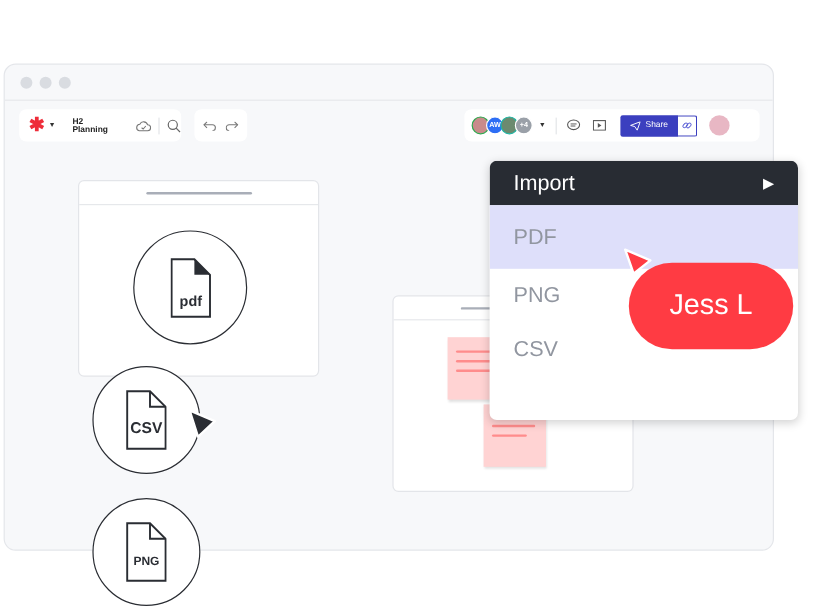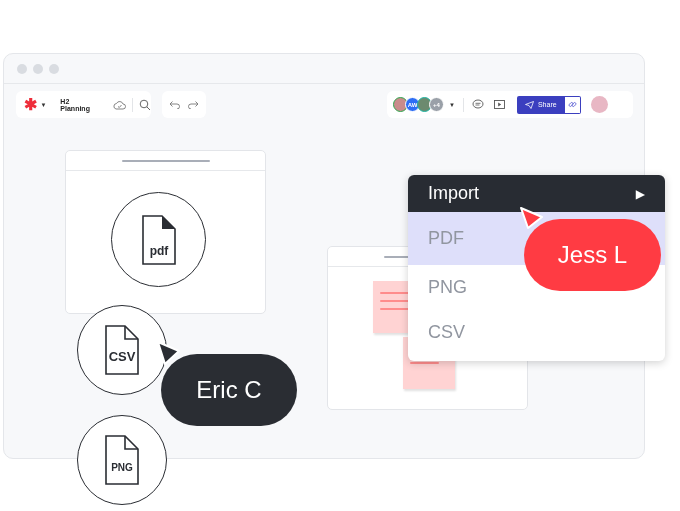--- a/index.html
+++ b/index.html
@@ -30,21 +30,21 @@
   .panel { position: absolute; background: #fff; border: 1px solid #e3e5e9; border-radius: 5px; }
   .panel-head { height: 20px; border-bottom: 1px solid #e6e8eb; display: flex; align-items: center; justify-content: center; }
   .panel-bar { width: 88px; height: 2px; background: #a9aeb8; border-radius: 1px; }
 
   .file-circle { position: absolute; border: 1.5px solid #2a2d33; border-radius: 50%; background: #fff; display: flex; align-items: center; justify-content: center; }
   .file-icon { position: relative; width: 34px; height: 50px; }
 
   .sticky { position: absolute; background: #ffd3d3; box-shadow: 1px 2px 2px rgba(0,0,0,0.12); }
   .sticky .ln { position: absolute; height: 2px; background: #ff8c8c; border-radius: 1px; left: 7px; }
 
-  .menu { position: absolute; left: 408px; top: 134px; width: 257px; height: 186px; background: #fff; border-radius: 6px; box-shadow: 0 2px 8px rgba(0,0,0,0.18); overflow: hidden; margin-top: 41px; }
+  .menu { position: absolute; left: 408px; top: 134px; width: 257px; height: 216px; background: #fff; border-radius: 6px; box-shadow: 0 2px 8px rgba(0,0,0,0.18); overflow: hidden; }
   .menu-head { height: 37px; background: #282c33; color: #fff; font-size: 18px; display: flex; align-items: center; justify-content: space-between; padding: 0 20px; }
   .menu-item { height: 45px; display: flex; align-items: center; padding-left: 20px; font-size: 18px; color: #9196a0; }
   .menu-item.active { background: #dedffa; height: 53px; }
 
   .cursor-label { position: absolute; border-radius: 36px; color: #fff; font-size: 24px; display: flex; align-items: center; justify-content: center; }
   .jess { left: 524px; top: 219px; width: 137px; height: 72px; background: #ff3b43; }
   .eric { left: 161px; top: 354px; width: 136px; height: 72px; background: #2a2d33; }
 </style>
 </head>
 <body>
@@ -189,14 +189,13 @@
   </div>
 
   <svg style="position:absolute;left:518px;top:206px" width="28" height="26" viewBox="0 0 28 26">
     <path d="M3 2 L24 11 L10 22 Z" fill="#ff3b43" stroke="#fff" stroke-width="2" stroke-linejoin="round"></path>
   </svg>
   <div class="cursor-label jess">Jess L</div>
 
   <svg style="position:absolute;left:155px;top:340px" width="28" height="28" viewBox="0 0 28 28">
     <path d="M3 2 L24 11 L10 24 Z" fill="#2a2d33" stroke="#fff" stroke-width="2" stroke-linejoin="round"></path>
   </svg>
-  <div class="cursor-label eric">Eric C</div>
 </div>
 
 </body></html>

